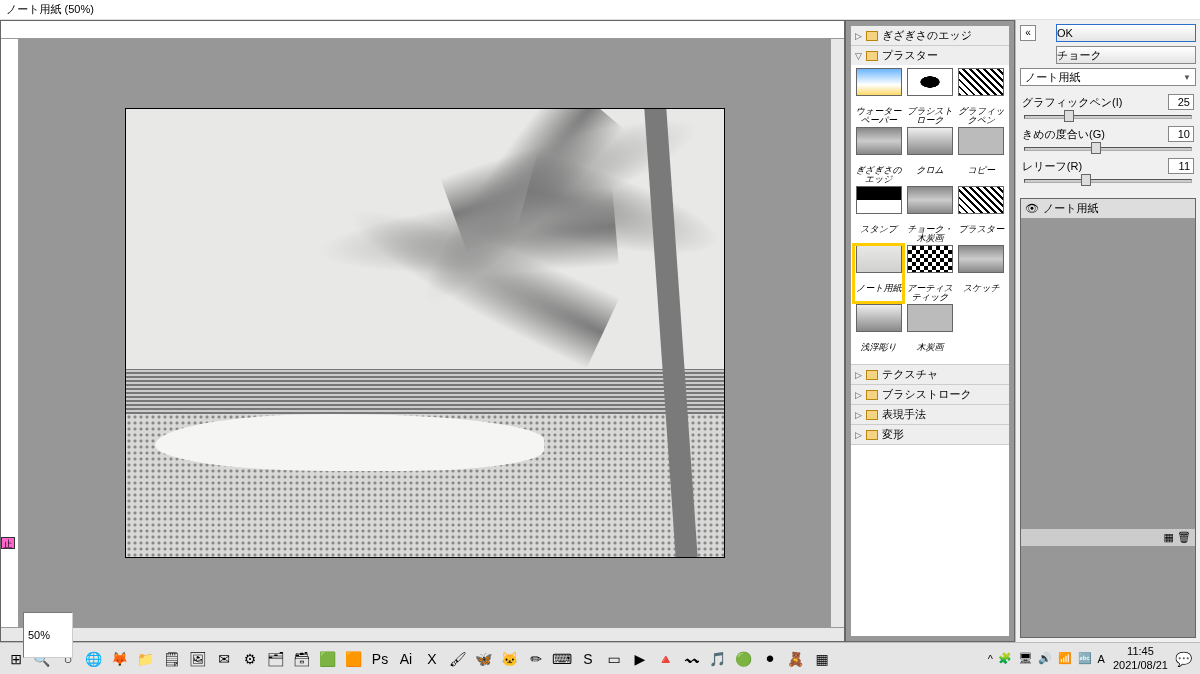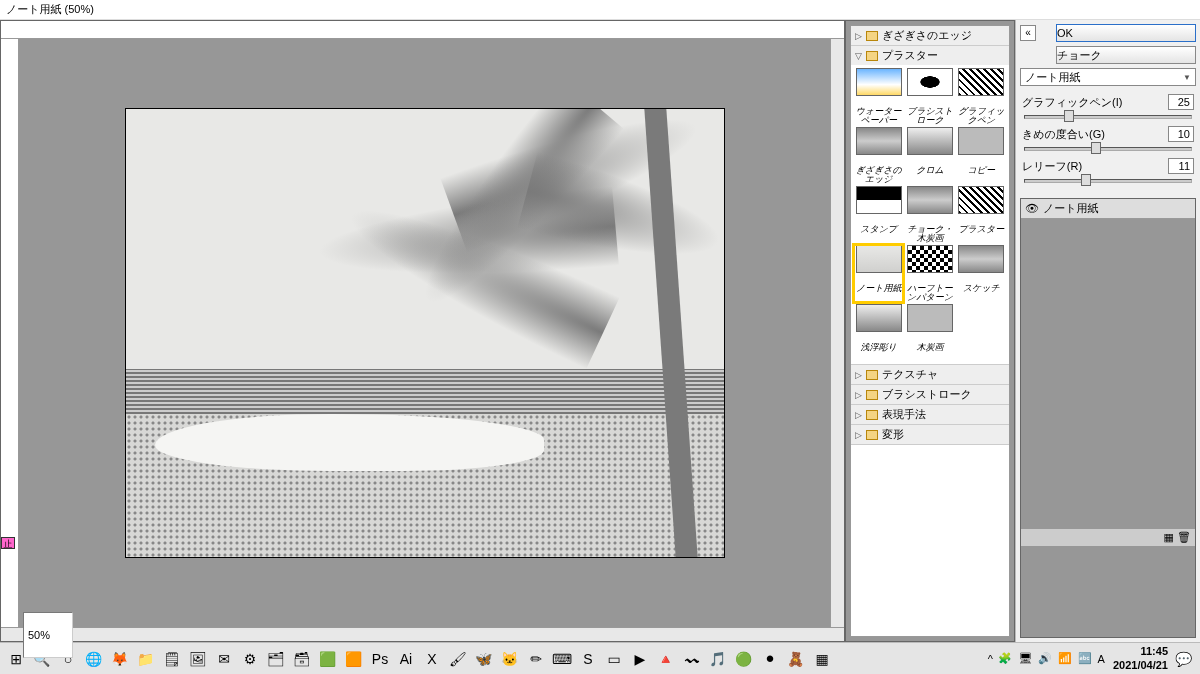--- a/index.html
+++ b/index.html
@@ -63,21 +63,21 @@
 .slider::before { content: ""; position: absolute; left: 0; right: 0; top: 3px; height: 2px; background: #ccc; border: 1px inset #aaa; }
 .slider .knob { position: absolute; top: -2px; width: 10px; height: 12px; background: #ddd; border: 1px solid #666; }
 .layers { flex: 1; background: #979797; border: 1px solid #666; margin-top: 4px; }
 .layers-head { background: #ddd; padding: 2px 4px; display: flex; align-items: center; gap: 4px; border-bottom: 1px solid #999; }
 .layers-icons { text-align: right; padding: 2px 4px; background: #ccc; }
 
 .taskbar { height: 32px; background: #e5e5e5; border-top: 1px solid #bbb; display: flex; align-items: center; padding: 0 4px; gap: 4px; }
 .taskbar .ic { width: 24px; height: 24px; display: flex; align-items: center; justify-content: center; font-size: 14px; border-radius: 2px; }
 .taskbar .spacer { flex: 1; }
 .tray { display: flex; align-items: center; gap: 6px; font-size: 10px; }
-.clock { text-align: right; line-height: 1.2; margin-left: 4px; font-weight: bold; }
+.clock { text-align: center; line-height: 1.2; margin-left: 4px; }
 </style>
 </head>
 <body>
 
 <div class="app">
   <div class="titlebar">
     <span>ノート用紙 (50%)</span>
   </div>
 
   <div class="body">
@@ -159,21 +159,21 @@
               <div class="thumb">
                 <div class="thumb-img ti-bw2"></div>
                 <div class="thumb-lbl">プラスター</div>
               </div>
               <div class="thumb sel">
                 <div class="thumb-img ti-sk"></div>
                 <div class="thumb-lbl">ノート用紙</div>
               </div>
               <div class="thumb">
                 <div class="thumb-img ti-half"></div>
-                <div class="thumb-lbl">ハーフトーンパターン</div>
+                <div class="thumb-lbl">アーティスティック</div>
               </div>
               <div class="thumb">
                 <div class="thumb-img ti-gr1"></div>
                 <div class="thumb-lbl">スケッチ</div>
               </div>
               <div class="thumb">
                 <div class="thumb-img ti-gr2"></div>
                 <div class="thumb-lbl">浅浮彫り</div>
               </div>
               <div class="thumb">
@@ -300,17 +300,17 @@
         <span>^</span>
         <span>🧩</span>
         <span>🖥</span>
         <span>🔊</span>
         <span>📶</span>
         <span>🔤</span>
         <span>A</span>
       </div>
     <div class="clock">
       <div>11:45</div>
-      <div>2021/04/21</div>
+      <div>2021/08/21</div>
     </div>
     <div class="ic">💬</div>
   </div>
 </div>
 
 </body></html>

